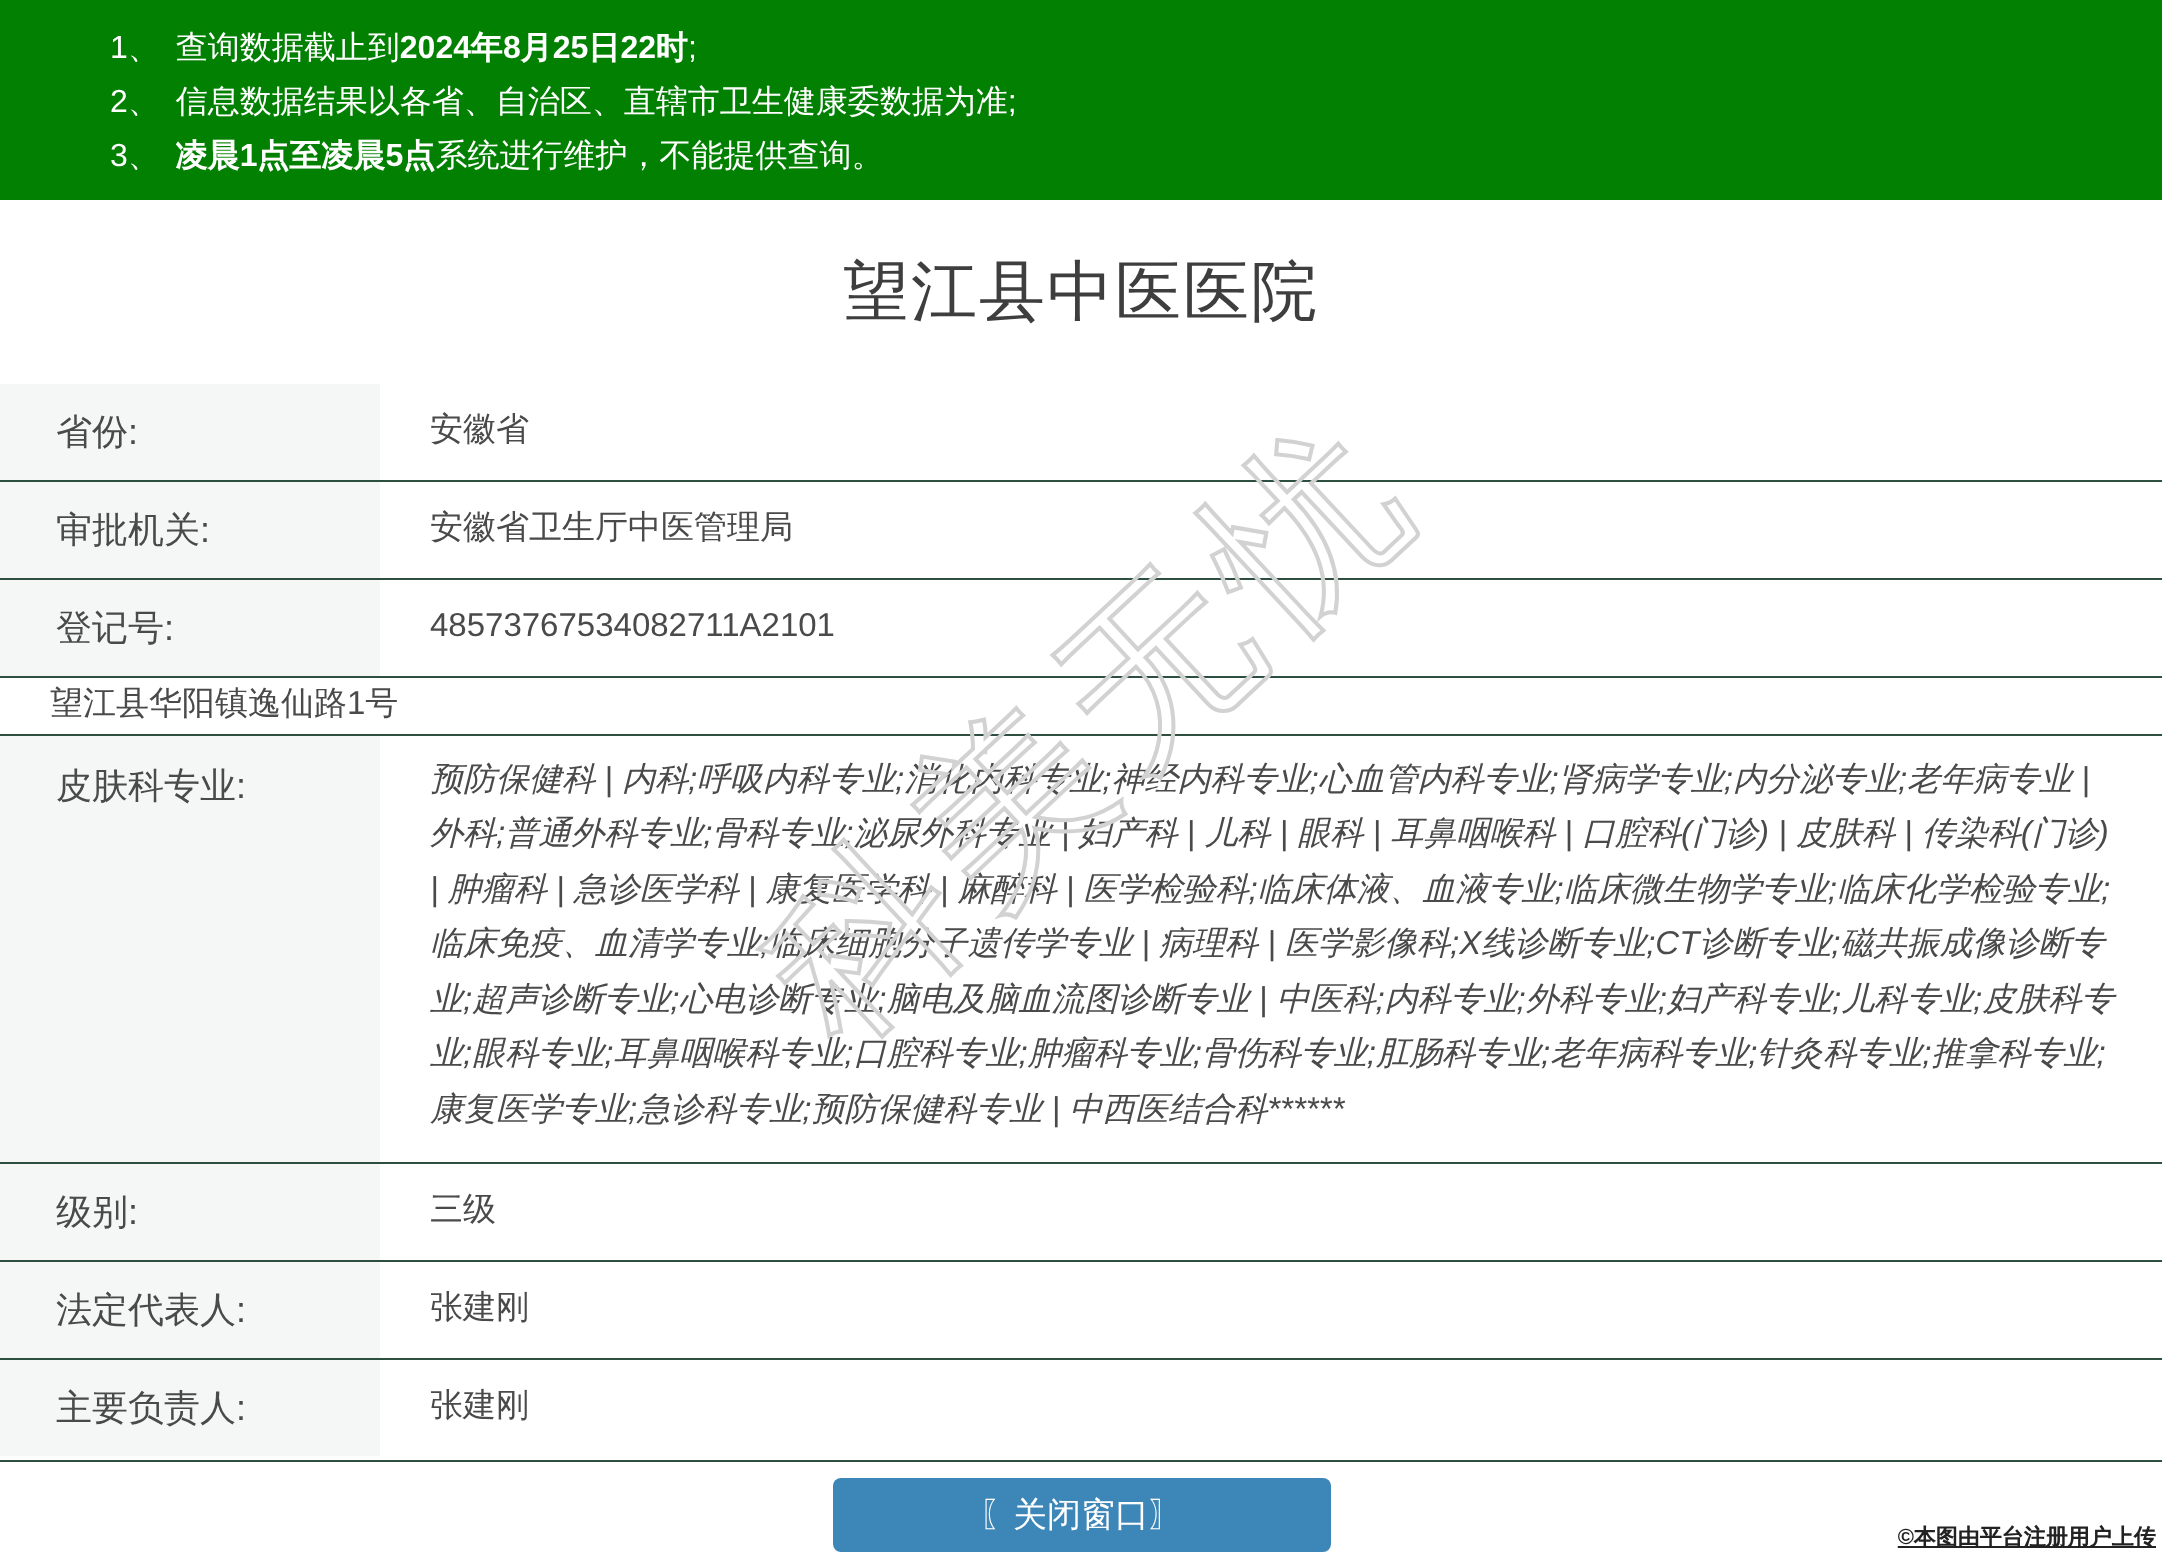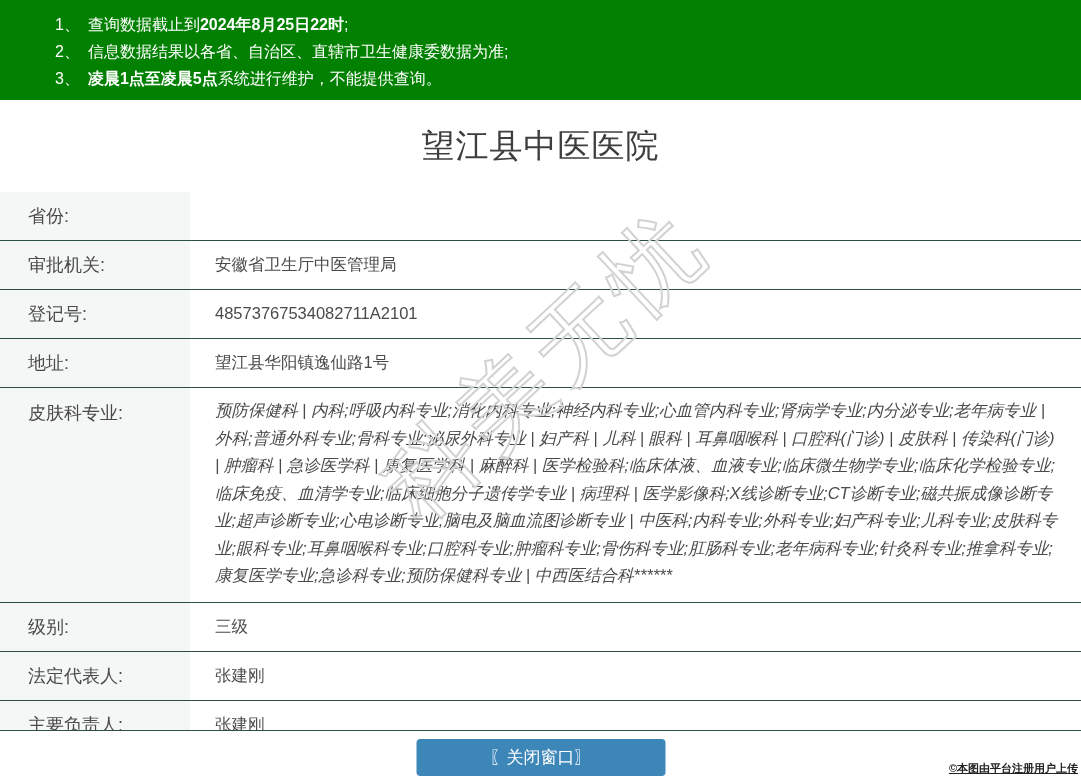--- a/index.html
+++ b/index.html
@@ -64,31 +64,31 @@
     </div>
   </div>
 
   <div class="title-wrap">
     <h1 class="title">望江县中医医院</h1>
   </div>
 
   <div class="info-table">
     <div class="row">
       <div class="row-label">省份:</div>
+      <div class="row-value">安徽省</div>
     </div>
     <div class="row">
       <div class="row-label">审批机关:</div>
       <div class="row-value">安徽省卫生厅中医管理局</div>
     </div>
     <div class="row">
       <div class="row-label">登记号:</div>
       <div class="row-value">48573767534082711A2101</div>
     </div>
     <div class="row">
-      <div class="row-label">地址:</div>
       <div class="row-value">望江县华阳镇逸仙路1号</div>
     </div>
     <div class="row tall">
       <div class="row-label">皮肤科专业:</div>
       <div class="row-value">预防保健科 | 内科;呼吸内科专业;消化内科专业;神经内科专业;心血管内科专业;肾病学专业;内分泌专业;老年病专业 | 外科;普通外科专业;骨科专业;泌尿外科专业 | 妇产科 | 儿科 | 眼科 | 耳鼻咽喉科 | 口腔科(门诊) | 皮肤科 | 传染科(门诊) | 肿瘤科 | 急诊医学科 | 康复医学科 | 麻醉科 | 医学检验科;临床体液、血液专业;临床微生物学专业;临床化学检验专业;临床免疫、血清学专业;临床细胞分子遗传学专业 | 病理科 | 医学影像科;X线诊断专业;CT诊断专业;磁共振成像诊断专业;超声诊断专业;心电诊断专业;脑电及脑血流图诊断专业 | 中医科;内科专业;外科专业;妇产科专业;儿科专业;皮肤科专业;眼科专业;耳鼻咽喉科专业;口腔科专业;肿瘤科专业;骨伤科专业;肛肠科专业;老年病科专业;针灸科专业;推拿科专业;康复医学专业;急诊科专业;预防保健科专业 | 中西医结合科******</div>
     </div>
     <div class="row">
       <div class="row-label">级别:</div>
       <div class="row-value">三级</div>
     </div>

